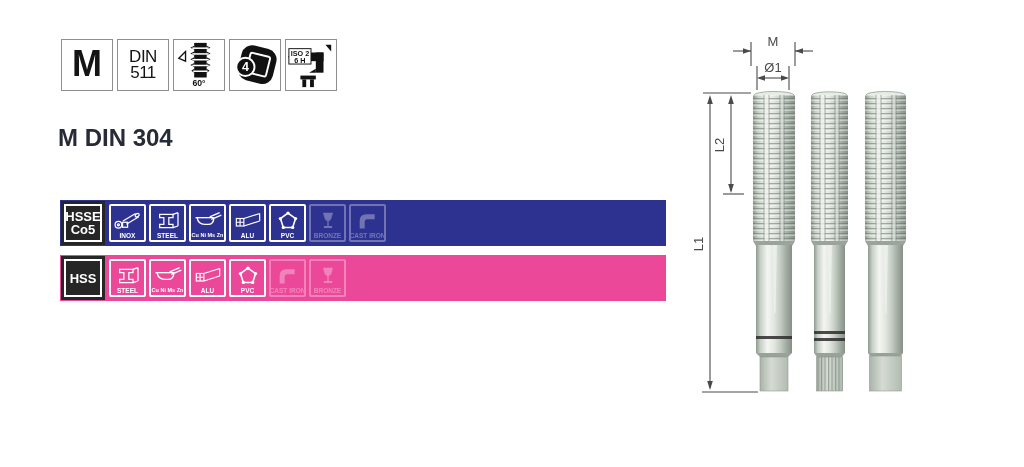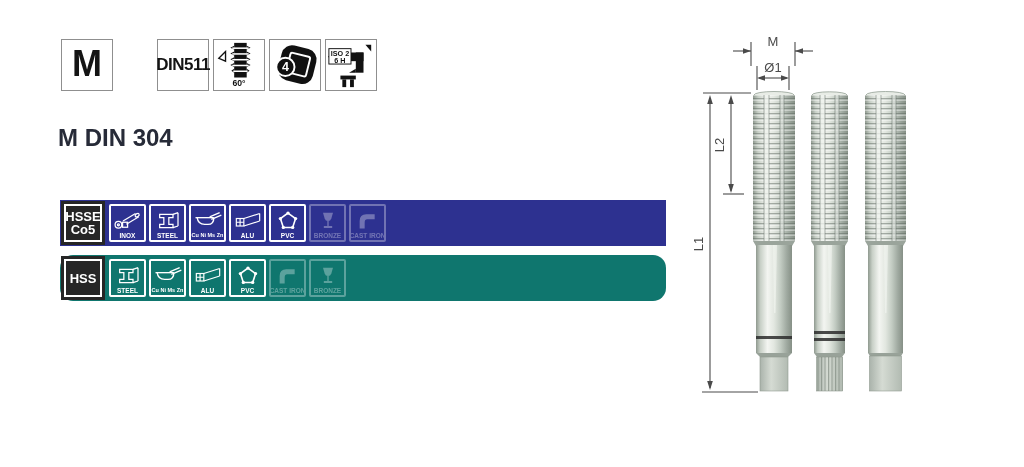--- a/index.html
+++ b/index.html
@@ -8,21 +8,21 @@
     background:#ffffff;font-family:"Liberation Sans",sans-serif;
   }
   
   .badge-row{position:absolute;left:61px;top:39px;display:flex;gap:4px;}
   .badge{
     width:52px;height:52px;box-sizing:border-box;border:1px solid #8f8f8f;
     background:#fff;display:flex;align-items:center;justify-content:center;
     position:relative;color:#141414;
   }
   .badge-m{font-size:36px;font-weight:bold;padding-bottom:2px;}
-  .badge-2line{flex-direction:row;font-weight:bold;font-size:17px;line-height:16px;letter-spacing:-0.5px;margin-left:40px;}
+  .badge-2line{flex-direction:column;font-weight:normal;font-size:17px;line-height:16px;letter-spacing:-0.5px;}
   .badge svg{display:block;}
   
   .title{
     position:absolute;left:58px;top:124px;
     font-size:24px;font-weight:bold;color:#272b38;line-height:28px;
   }
   
   .bar{
     position:absolute;left:60px;width:606px;height:46px;
     display:flex;align-items:center;
@@ -212,21 +212,21 @@
       <span class="tile-icon">
         <svg width="30" height="20" viewBox="0 0 34 24">
           <path d="M7,21 L7,12 Q7,4 15,4 L25,4 L25,10 L16,10 Q13,10 13,14 L13,21 Z" fill="#fff"></path>
         </svg>
       </span>
       <span class="tile-label">CAST IRON</span>
     </div>
   </div>
 </div>
 
-<div class="bar bar-2" style="background: #0f766e; border-radius: 13px;">
+<div class="bar bar-2" style="background: #ec4899;">
   <div class="grade">
     <div class="grade-frame">
       <span>HSS</span>
     </div>
   </div>
   <div class="tiles">
     <div class="tile">
       <span class="tile-icon">
         <svg width="30" height="20" viewBox="0 0 34 24">
           <g fill="none" stroke="#fff" stroke-width="1.5">

